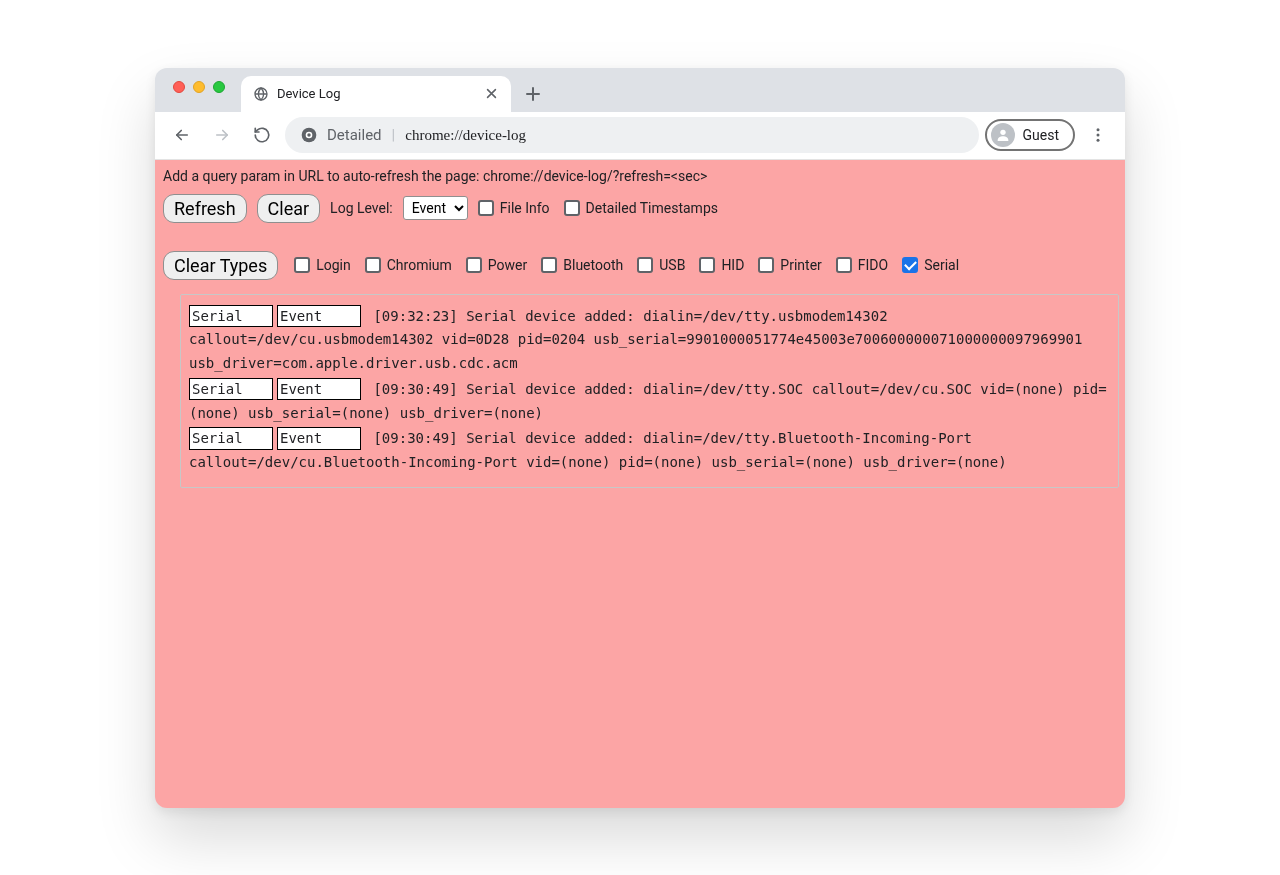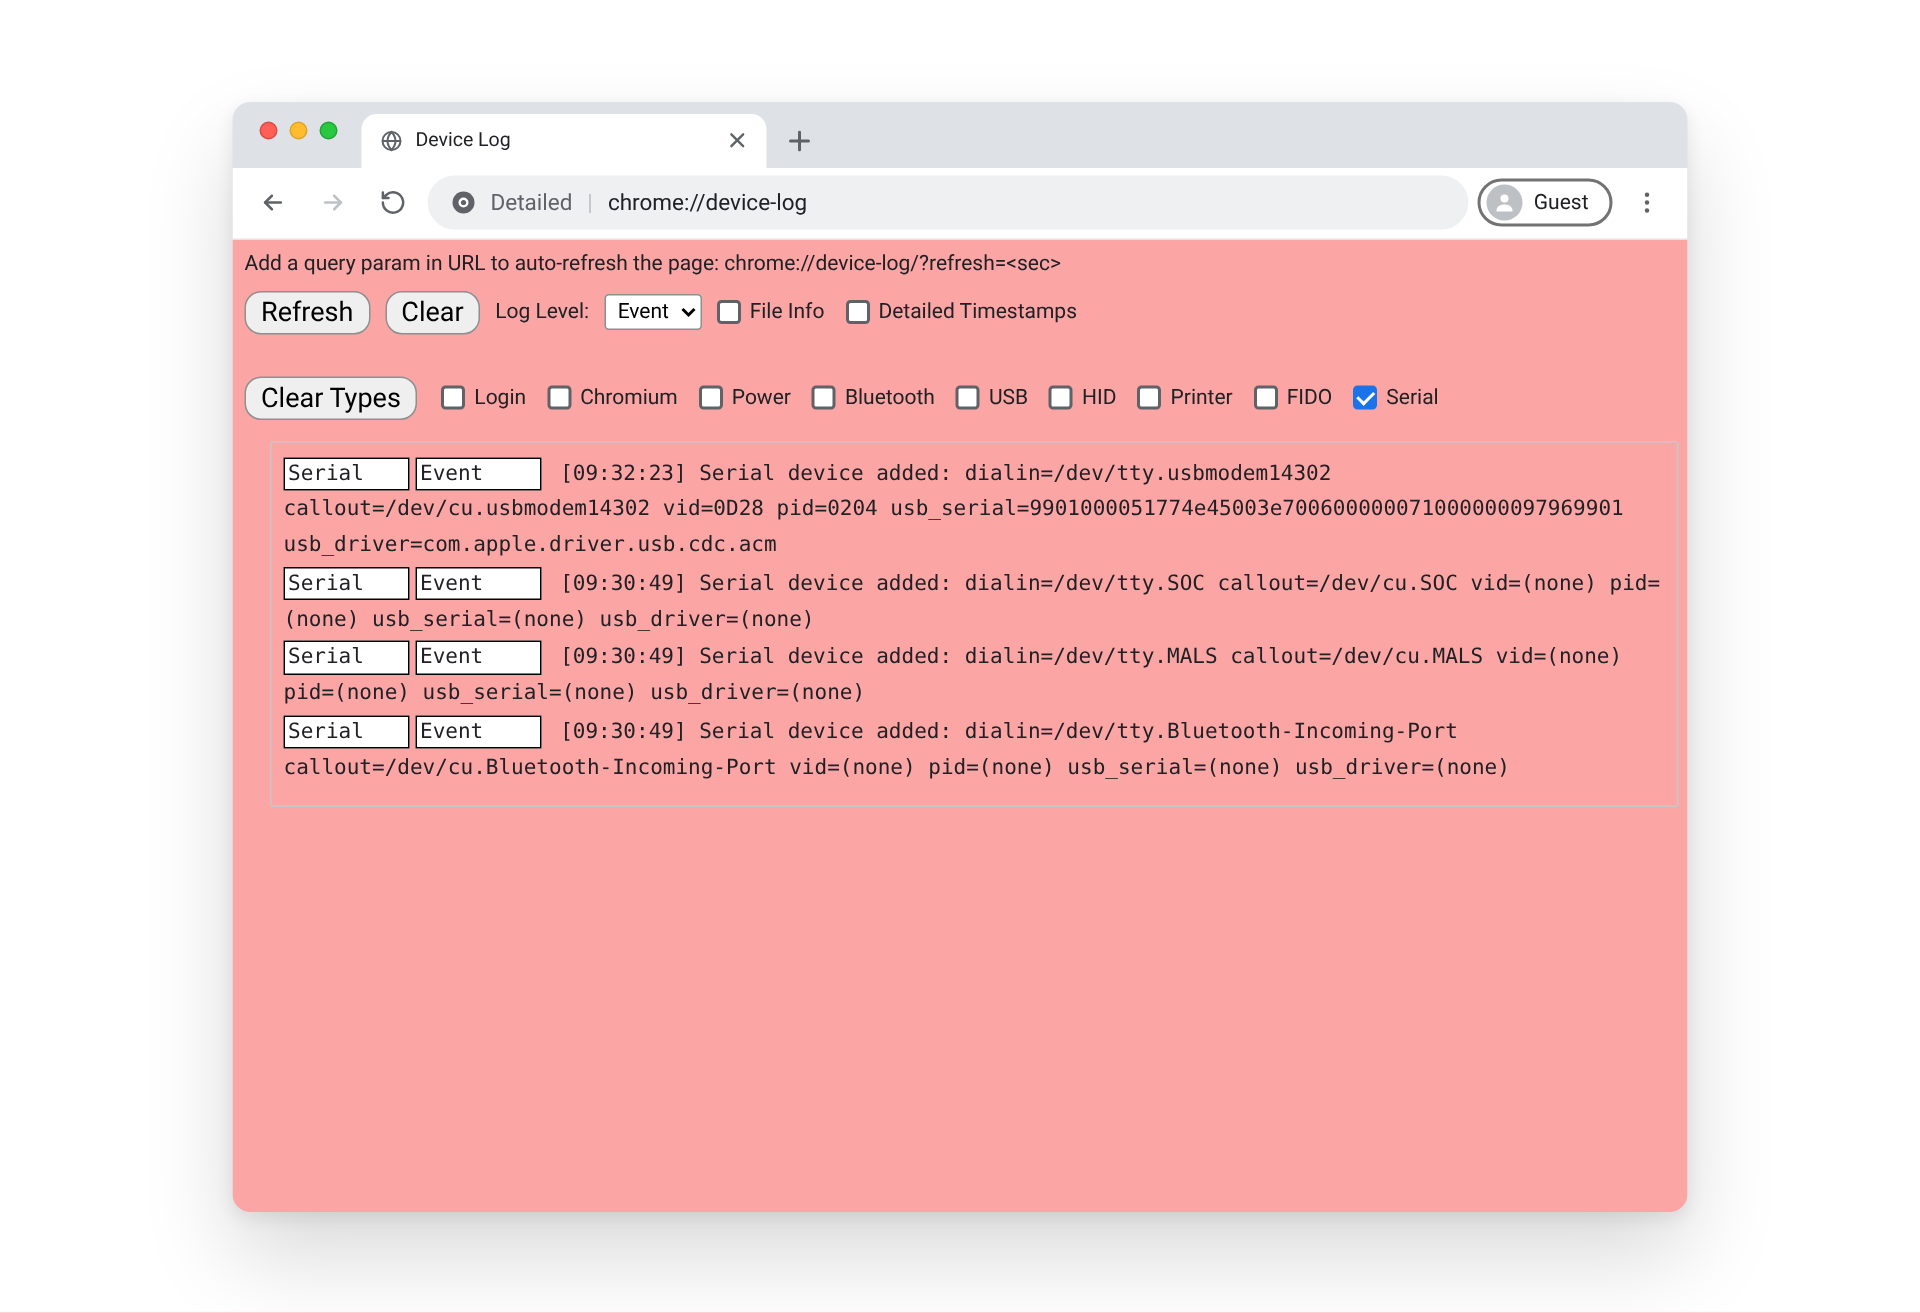--- a/index.html
+++ b/index.html
@@ -116,21 +116,21 @@
     border-radius: 18px;
     display:flex;
     align-items:center;
     gap: 10px;
     padding: 0 16px;
     font-size: 15px;
     color: var(--text-muted);
   }
   .urlbar .origin { color: var(--text-muted); }
   .urlbar .sep { color: #bdc1c6; }
-  .urlbar .path { color: var(--text); }
+  .urlbar .path { color: var(--text); font-family: Liberation Serif, serif; }
   .urlbar .path .bold { font-weight: 400; color: var(--text); }
   .guest {
     display:flex;align-items:center;gap:8px;
     border:2px solid #737373;
     border-radius: 18px;
     height: 32px;
     padding: 0 14px 0 4px;
     font-size: 14px;
     color: var(--text);
     cursor:pointer;
@@ -362,17 +362,16 @@
           <label class="ck">
             <span class="cbox checked"></span>
             <span>Serial</span>
           </label>
         </span>
     </div>
 
     <div class="log-panel" id="log-panel">
         <div class="log-entry"><span class="tag">Serial</span><span class="tag">Event</span><span> [09:32:23] Serial device added: dialin=/dev/tty.usbmodem14302 callout=/dev/cu.usbmodem14302 vid=0D28 pid=0204 usb_serial=9901000051774e45003e700600000071000000097969901 usb_driver=com.apple.driver.usb.cdc.acm</span></div>
         <div class="log-entry"><span class="tag">Serial</span><span class="tag">Event</span><span> [09:30:49] Serial device added: dialin=/dev/tty.SOC callout=/dev/cu.SOC vid=(none) pid=(none) usb_serial=(none) usb_driver=(none)</span></div>
-        <div class="log-entry"><span class="tag">Serial</span><span class="tag">Event</span><span> [09:30:49] Serial device added: dialin=/dev/tty.MALS callout=/dev/cu.MALS vid=(none) pid=(none) usb_serial=(none) usb_driver=(none)</span></div>
         <div class="log-entry"><span class="tag">Serial</span><span class="tag">Event</span><span> [09:30:49] Serial device added: dialin=/dev/tty.Bluetooth-Incoming-Port callout=/dev/cu.Bluetooth-Incoming-Port vid=(none) pid=(none) usb_serial=(none) usb_driver=(none)</span></div>
       </div>
   </div>
 </div>
 
 </body></html>

